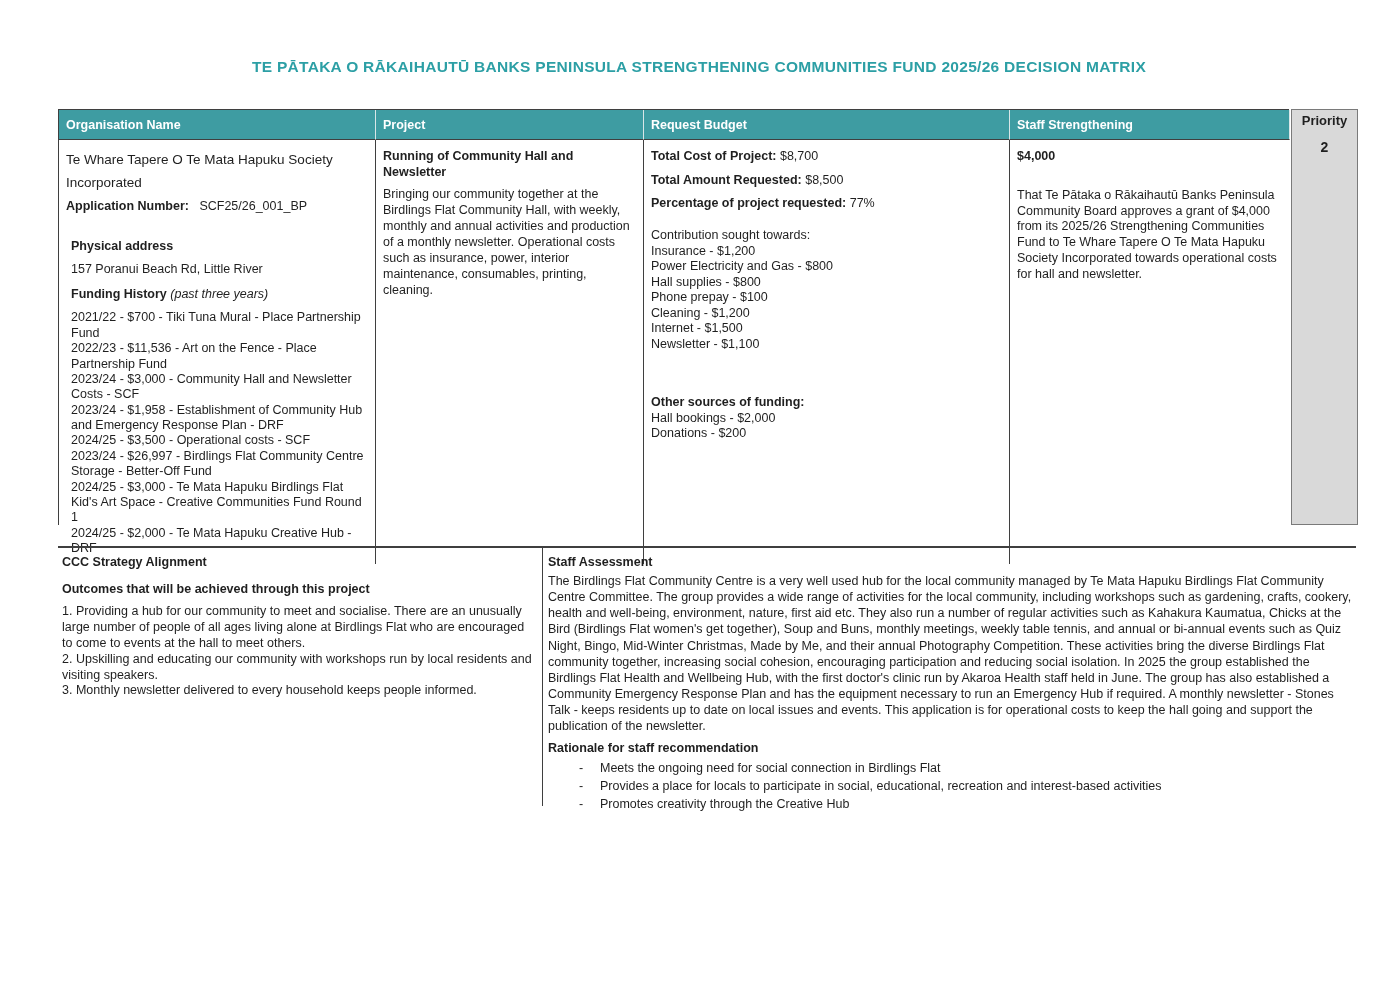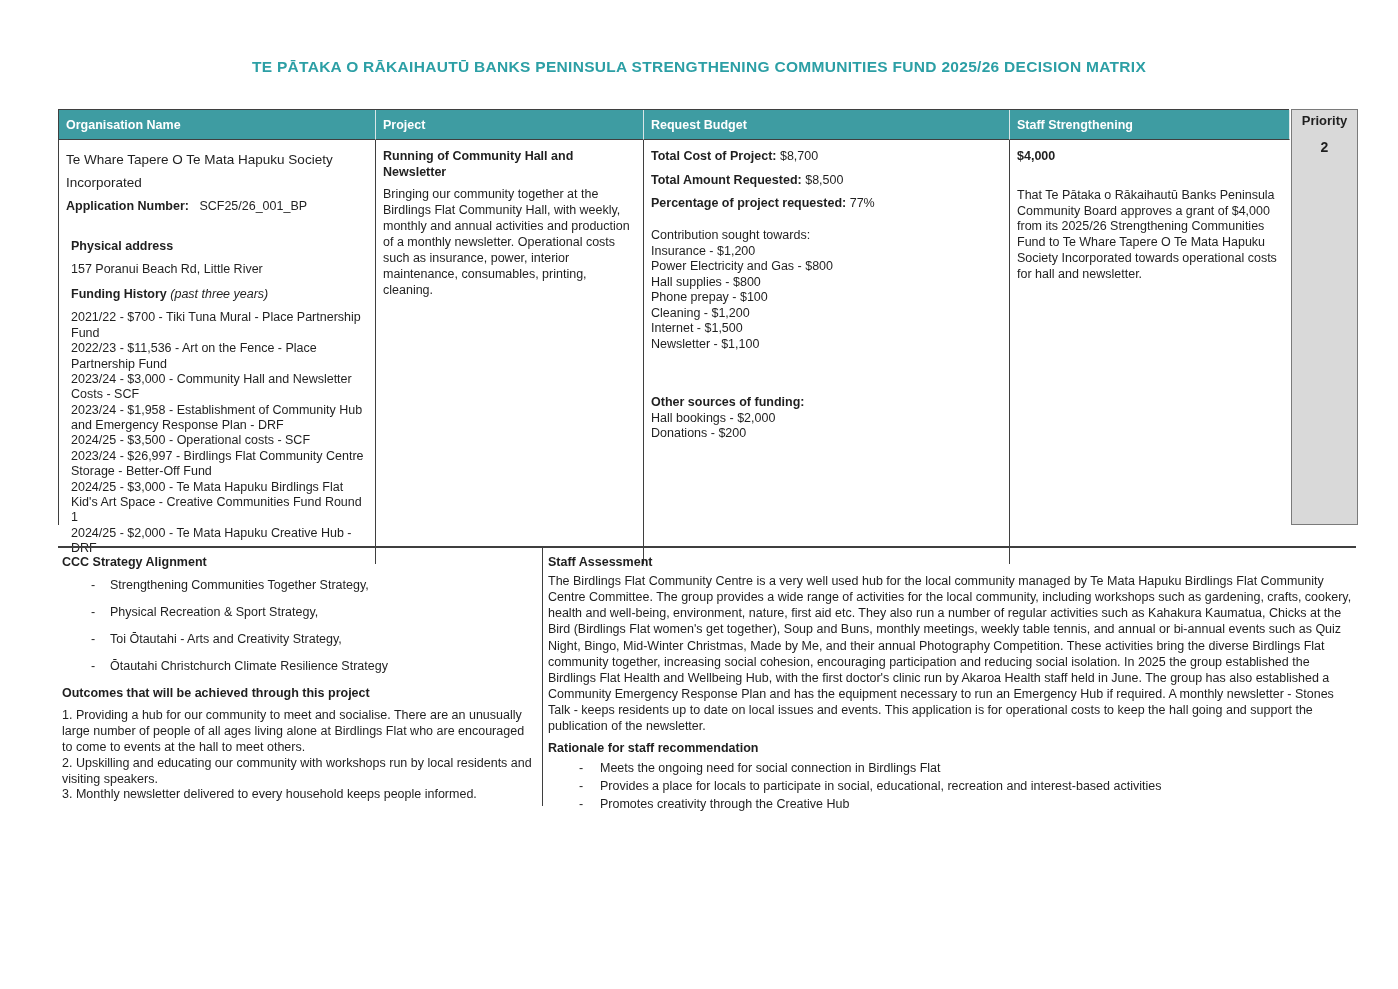--- a/index.html
+++ b/index.html
@@ -178,26 +178,20 @@
   <div class="priority-col">
     <div class="priority-label">Priority</div>
     <div class="priority-value">2</div>
   </div>
 
   <div class="bottom-rule"></div>
   <div class="bottom-divider"></div>
 
   <div class="bottom-left">
     <div class="ccc-title">CCC Strategy Alignment</div>
-    <div class="strategy-list">
-        <div>Strengthening Communities Together Strategy,</div>
-        <div>Physical Recreation &amp; Sport Strategy,</div>
-        <div>Toi Ōtautahi - Arts and Creativity Strategy,</div>
-        <div>Ōtautahi Christchurch Climate Resilience Strategy</div>
-      </div>
     <div class="outcomes-title">Outcomes that will be achieved through this project</div>
     <div class="outcomes-list">
         <div>1. Providing a hub for our community to meet and socialise. There are an unusually large number of people of all ages living alone at Birdlings Flat who are encouraged to come to events at the hall to meet others.</div>
         <div>2. Upskilling and educating our community with workshops run by local residents and visiting speakers.</div>
         <div>3. Monthly newsletter delivered to every household keeps people informed.</div>
       </div>
   </div>
 
   <div class="bottom-right">
     <div class="sa-title">Staff Assessment</div>

